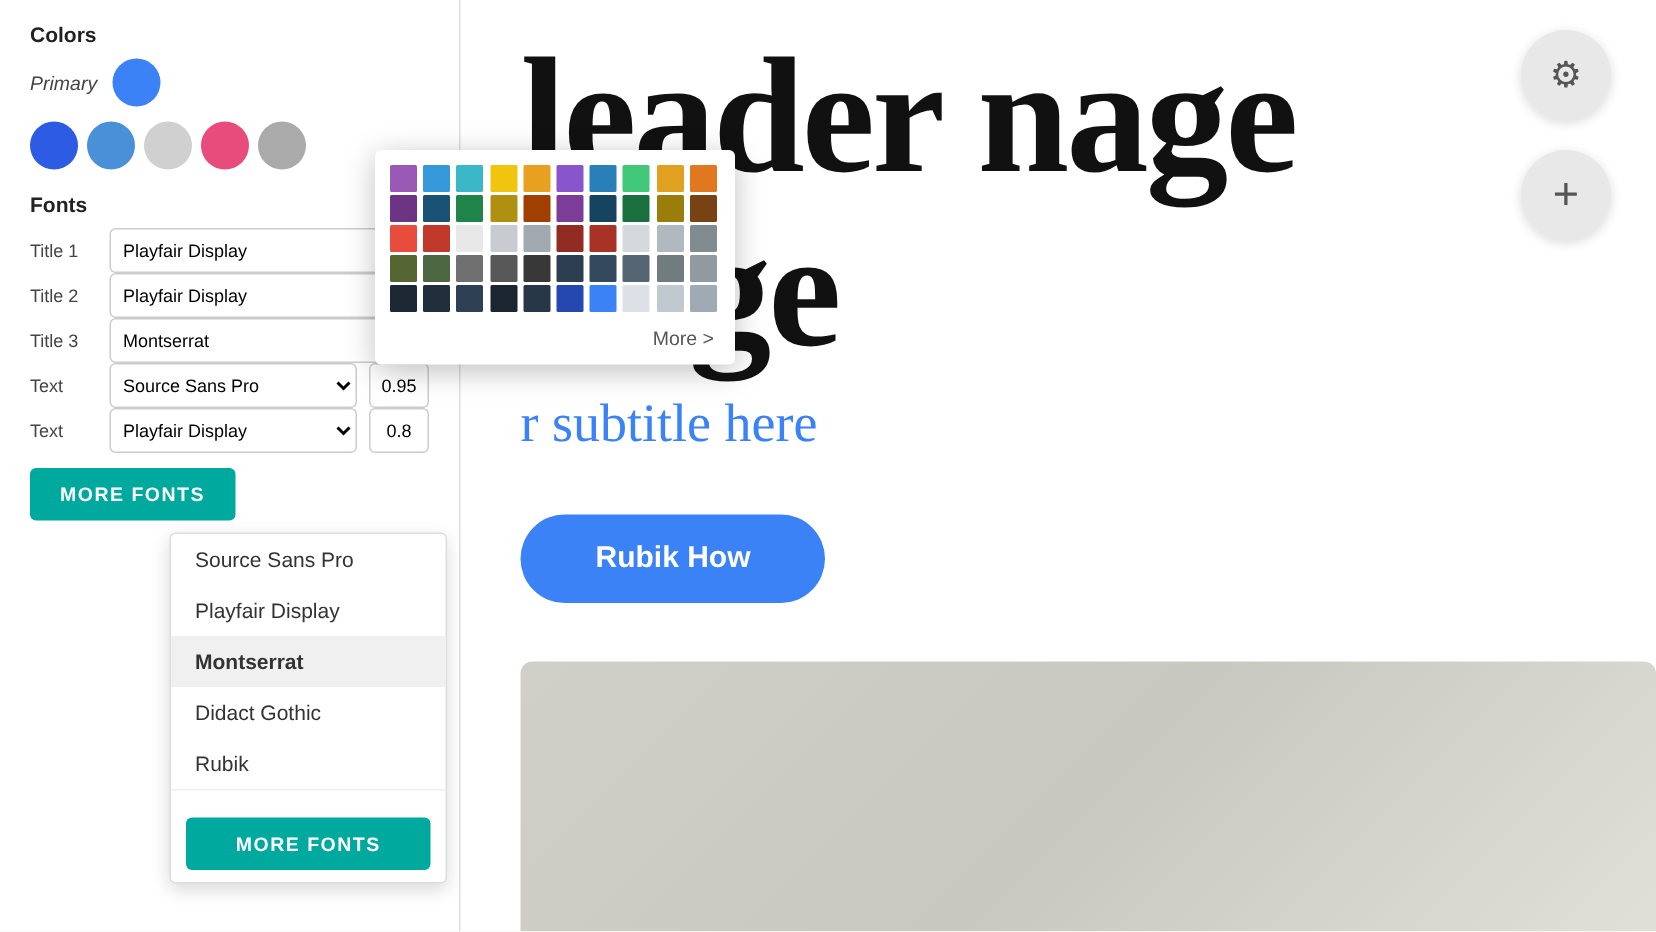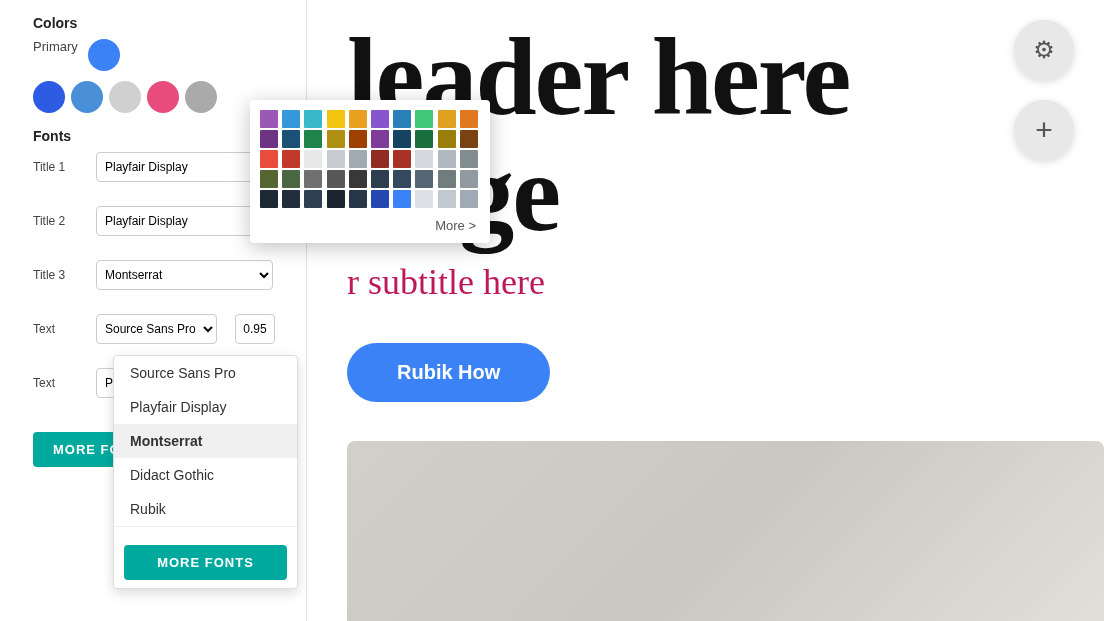--- a/index.html
+++ b/index.html
@@ -24,21 +24,21 @@
     .hero-title {
       font-size: 110px;
       font-weight: 900;
       line-height: 1.05;
       color: #111;
       letter-spacing: -2px;
     }
 
     .hero-subtitle {
       font-size: 36px;
-      color: #be185d;
+      color: #3b82f6;
       margin-top: 10px;
       font-weight: 400;
     }
 
     .learn-how-btn {
       display: inline-block;
       background: #3b82f6;
       color: white;
       border: none;
       border-radius: 50px;
@@ -128,36 +128,38 @@
 
     .panel-header-check {
       font-size: 22px;
       color: white;
       cursor: pointer;
       background: none;
       border: none;
     }
 
     .panel-body {
-      padding: 15px 33px;
+      padding: 15px 20px;
       flex: 1;
       overflow-y: auto;
     }
 
     .section-label {
       font-size: 14px;
       font-weight: 700;
       color: #222;
       margin-bottom: 8px;
     }
 
     
     .primary-row {
       display: flex;
+      align-items: center;
       margin-bottom: 10px;
+      font-style: italic;
     }
     .primary-label {
       font-size: 13px;
       color: #444;
       margin-right: 10px;
     }
     .primary-swatch {
       width: 32px;
       height: 32px;
       border-radius: 50%;
@@ -185,22 +187,22 @@
       cursor: pointer;
       border: none;
     }
 
     
     .fonts-section { margin-top: 5px; }
 
     .font-row {
       display: flex;
       align-items: center;
-      margin-bottom: 24px;
-      gap: 18px;
+      margin-bottom: 0;
+      gap: 8px;
     }
     .font-row-label {
       font-size: 12px;
       color: #444;
       width: 45px;
       flex-shrink: 0;
     }
     .font-select {
       flex: 1;
       height: 30px;
@@ -297,21 +299,21 @@
       padding: 8px 10px;
       border-top: 1px solid #eee;
     }
   </style>
 </head>
 <body>
 
 <div class="main-content">
   <div class="hero-text">
     <div class="hero-title">
-      <span>leader here</span><br>
+      <span>leader nage</span><br>
       <span>nage</span>
     </div>
     <div class="hero-subtitle">r subtitle here</div>
   </div>
   <button class="learn-how-btn">Rubik How</button>
   <div class="hero-image"></div>
 
   <button class="fab-gear">
     <span>⚙</span>
   </button>

